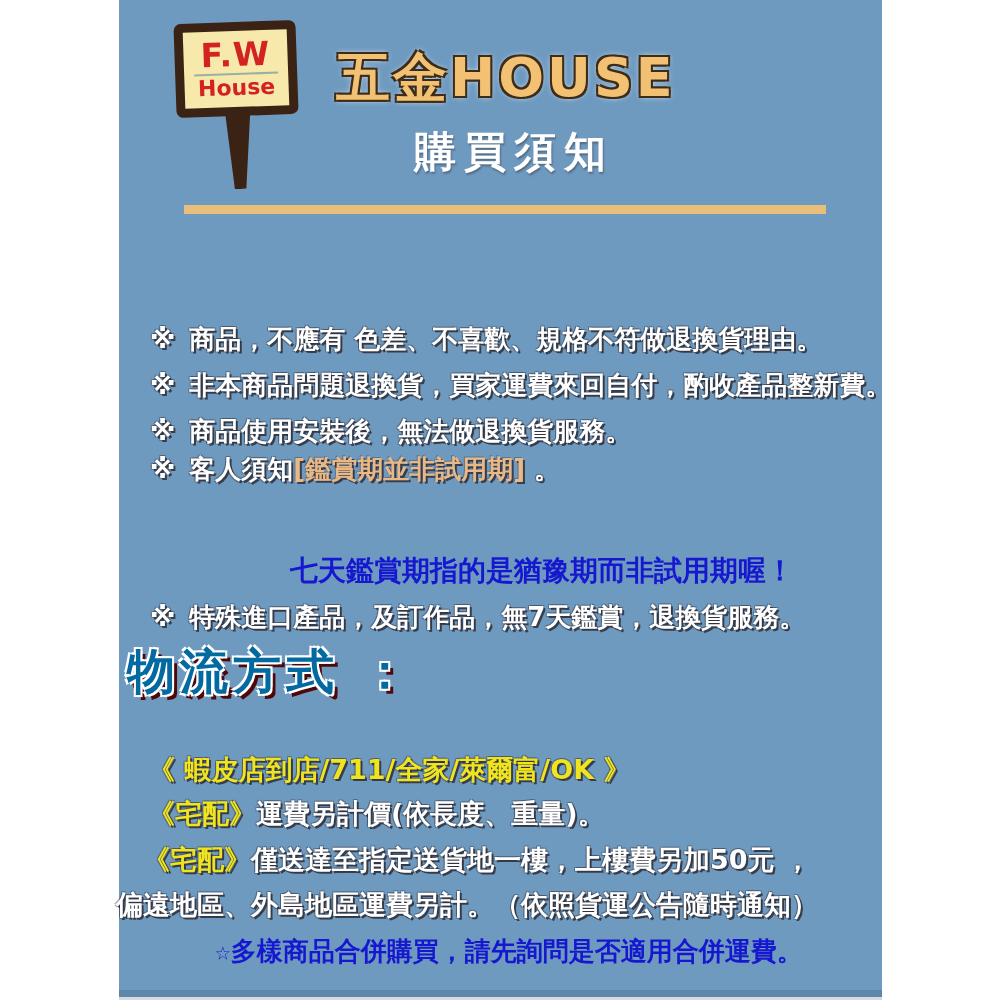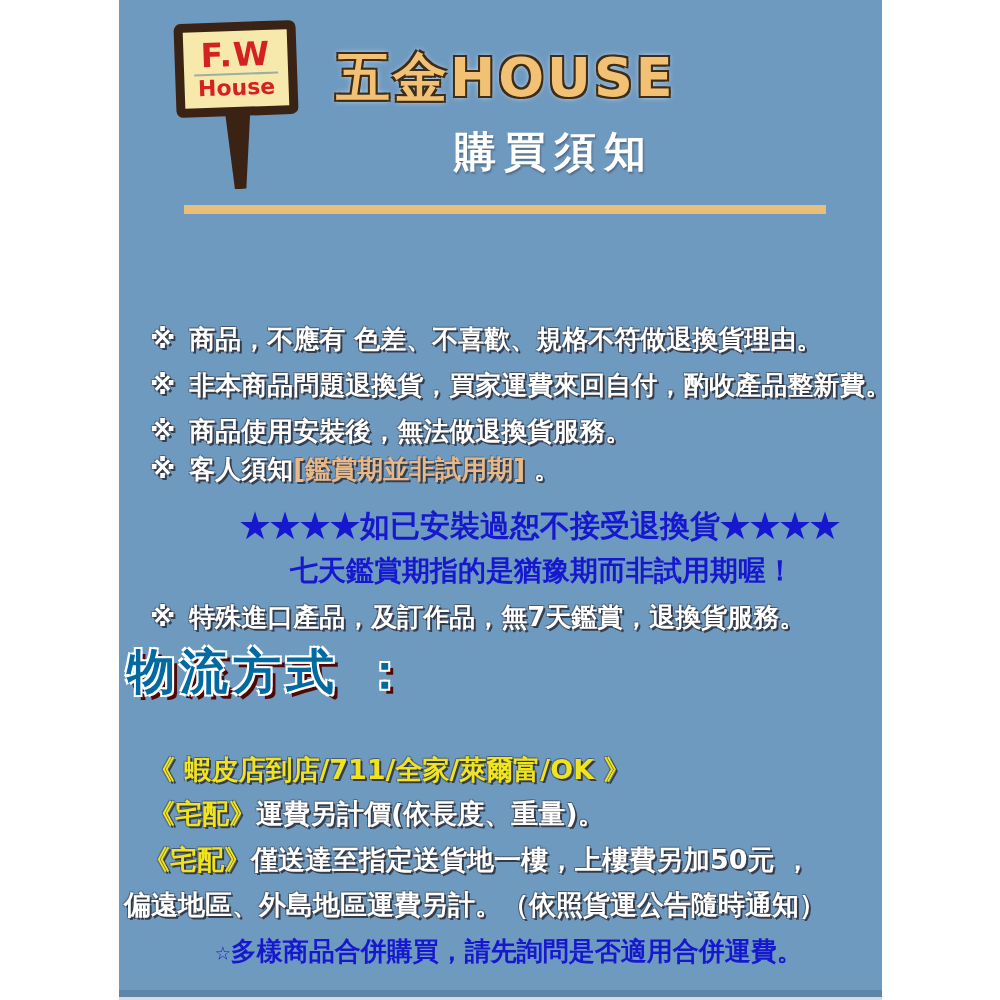--- a/index.html
+++ b/index.html
@@ -22,21 +22,21 @@
   .sign-handle { position:absolute; left:224px; top:112px; width:30px; height:77px;
     background:#3a2314; clip-path:polygon(8% 0%, 92% 0%, 70% 100%, 32% 100%);
     transform:rotate(-2deg); border-radius:0 0 6px 6px; }
 
   
   .main-title { left:336px; top:42px; font-size:54px; font-weight:bold; letter-spacing:3px;
     color:#f2c173;
     text-shadow:-2px -2px 0 #3d2c18, 2px -2px 0 #3d2c18, -2px 2px 0 #3d2c18, 2px 2px 0 #3d2c18,
                  0 0 6px #ffffff; }
   .sub-title { left:414px; top:124px; font-size:42px; font-weight:bold; letter-spacing:8px; color:#ffffff;
-    text-shadow:1px 2px 2px rgba(50,50,60,.45);margin-left:40px; }
+    text-shadow:1px 2px 2px rgba(50,50,60,.45); }
   .divider-bar { position:absolute; left:184px; top:205px; width:642px; height:9px; background:#e9bd7a; }
 
   
   .t-white { color:#ffffff; font-weight:bold;
     text-shadow:2px 2px 0 rgba(45,45,55,.85), -1px -1px 0 rgba(45,45,55,.35),
                 1px -1px 0 rgba(45,45,55,.35), -1px 1px 0 rgba(45,45,55,.35); }
   .t-yellow { color:#efe41e; font-weight:bold;
     text-shadow:2px 2px 0 rgba(45,45,55,.85), -1px -1px 0 rgba(45,45,55,.35),
                 1px -1px 0 rgba(45,45,55,.35), -1px 1px 0 rgba(45,45,55,.35); }
   .t-tan { color:#e8b887; font-weight:bold;
@@ -83,38 +83,37 @@
   </div>
 
   <div class="abs notice-line t-white" style="left:150px; top:414px;">
     <span class="bullet">※</span><span>商品使用安裝後，無法做退換貨服務。</span>
   </div>
 
   <div class="abs notice-line t-white" style="left:150px; top:452px;text-align:center;">
     <span class="bullet">※</span><span>客人須知</span><span class="t-tan">[鑑賞期並非試用期]</span><span> 。</span>
   </div>
 
-  <div class="abs t-blue" style="left:240px; top:506px; font-size:30px;">★★★★如已安裝過恕不接受退換貨★★★★</div>
 
   <div class="abs t-blue" style="left:290px; top:552px; font-size:28px;">七天鑑賞期指的是猶豫期而非試用期喔！</div>
 
   <div class="abs notice-line t-white" style="left:150px; top:600px;">
     <span class="bullet">※</span><span>特殊進口產品，及訂作品，無7天鑑賞，退換貨服務。</span>
   </div>
 
   <div class="abs red-pop-heading">物流方式 ：</div>
 
   <div class="abs ship-line t-yellow" style="left:148px; top:708px;margin-top:44px;">《 蝦皮店到店/711/全家/萊爾富/OK 》</div>
 
 
   <div class="abs ship-line" style="left:148px; top:796px;">
     <span class="t-yellow">《宅配》</span><span class="t-white">運費另計價(依長度、重量)。</span>
   </div>
 
   <div class="abs ship-line" style="left:143px; top:842px;">
     <span class="t-yellow">《宅配》</span><span class="t-white">僅送達至指定送貨地一樓，上樓費另加50元 ，</span>
   </div>
 
-  <div class="abs ship-line t-white" style="left:124px; top:887px;text-align:center;">偏遠地區、外島地區運費另計。（依照貨運公告隨時通知）</div>
+  <div class="abs ship-line t-white" style="left:116px; top:887px;text-align:center;">偏遠地區、外島地區運費另計。（依照貨運公告隨時通知）</div>
 
   <div class="abs t-blue" style="left:215px; top:934px; font-size:26px;font-family:Liberation Mono, monospace;">☆多樣商品合併購買，請先詢問是否適用合併運費。</div>
 
 </div>
 
 </body></html>

